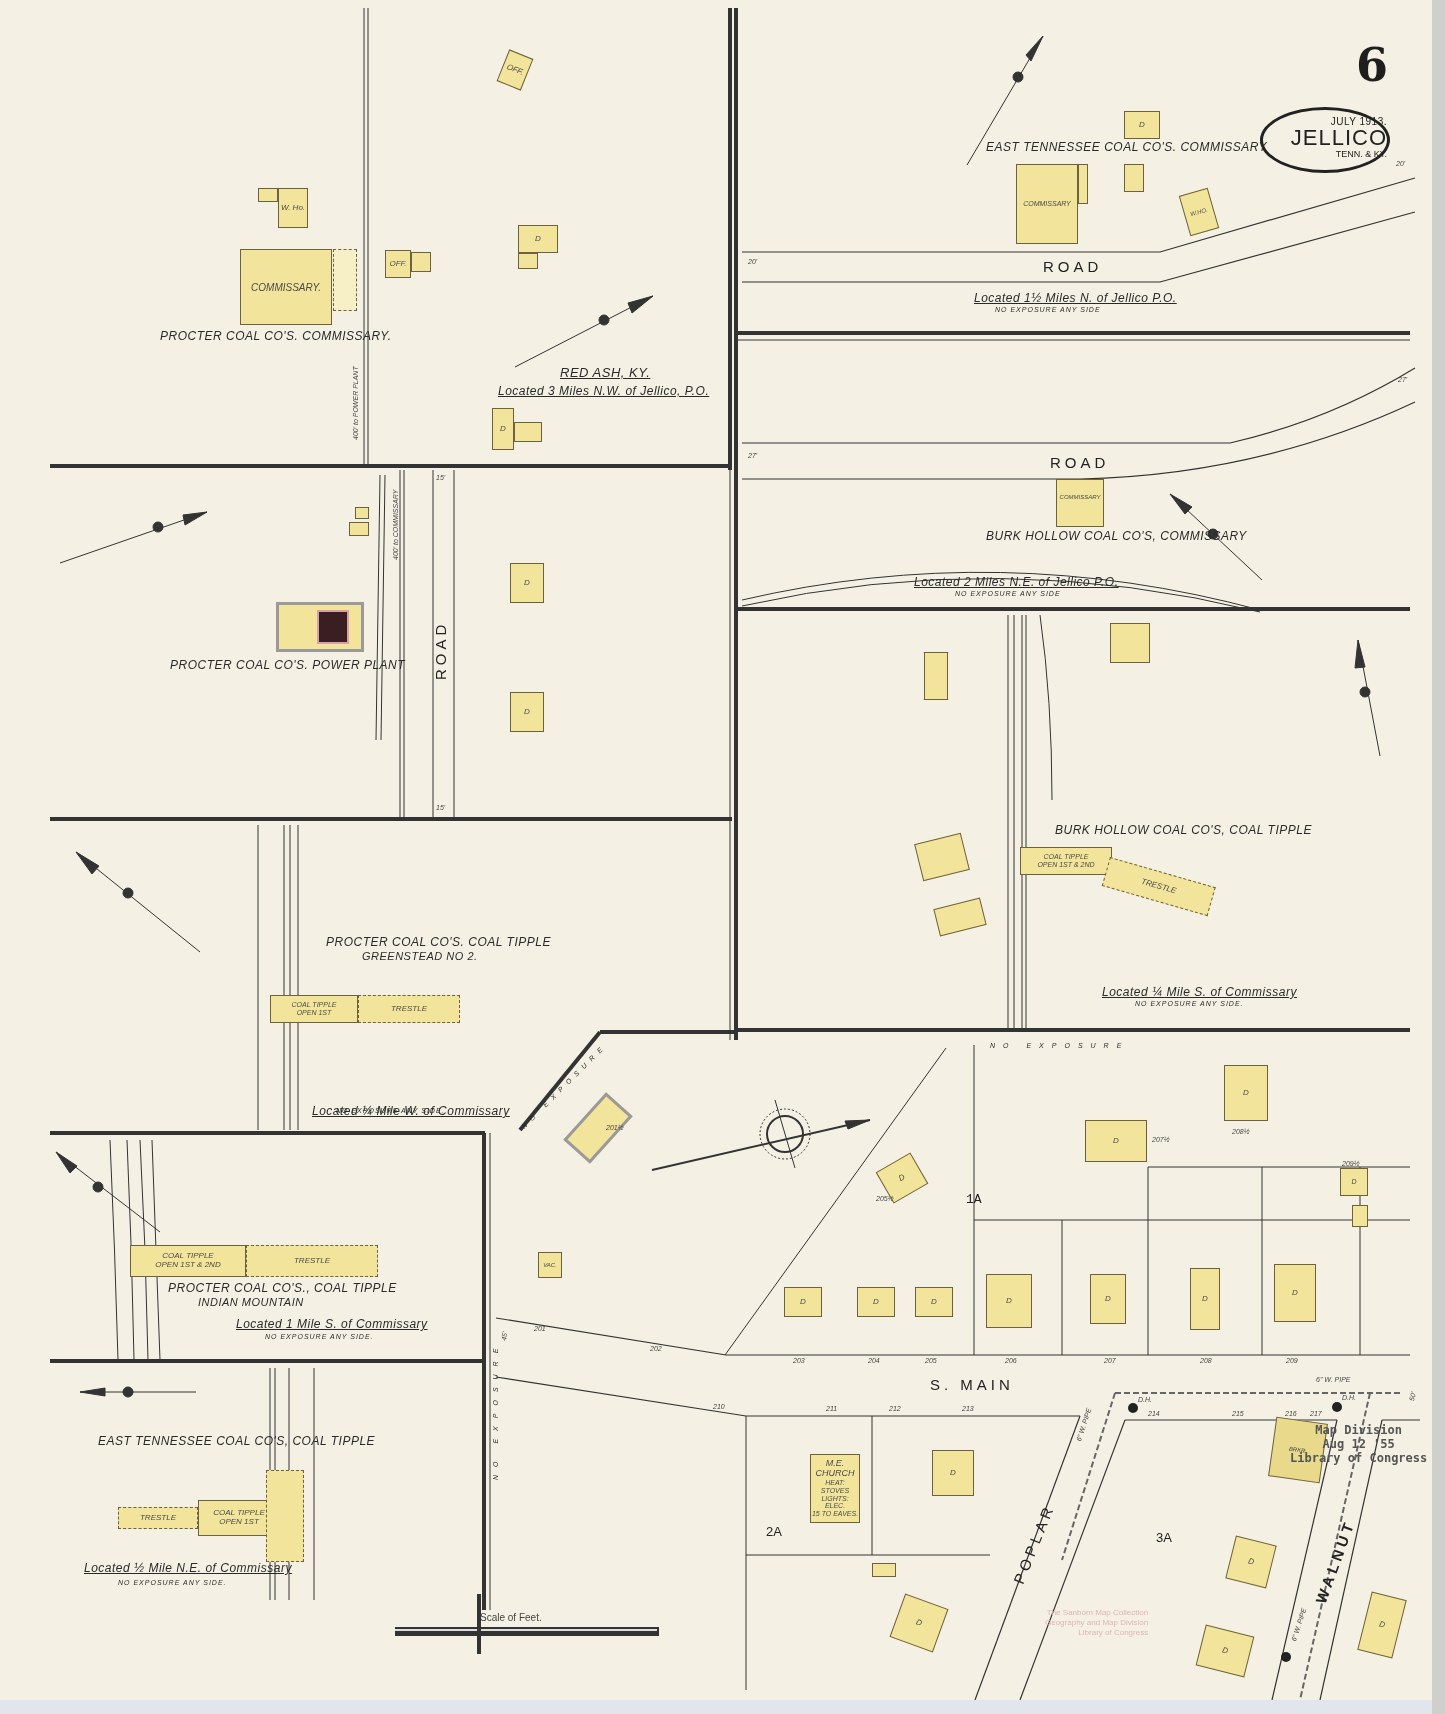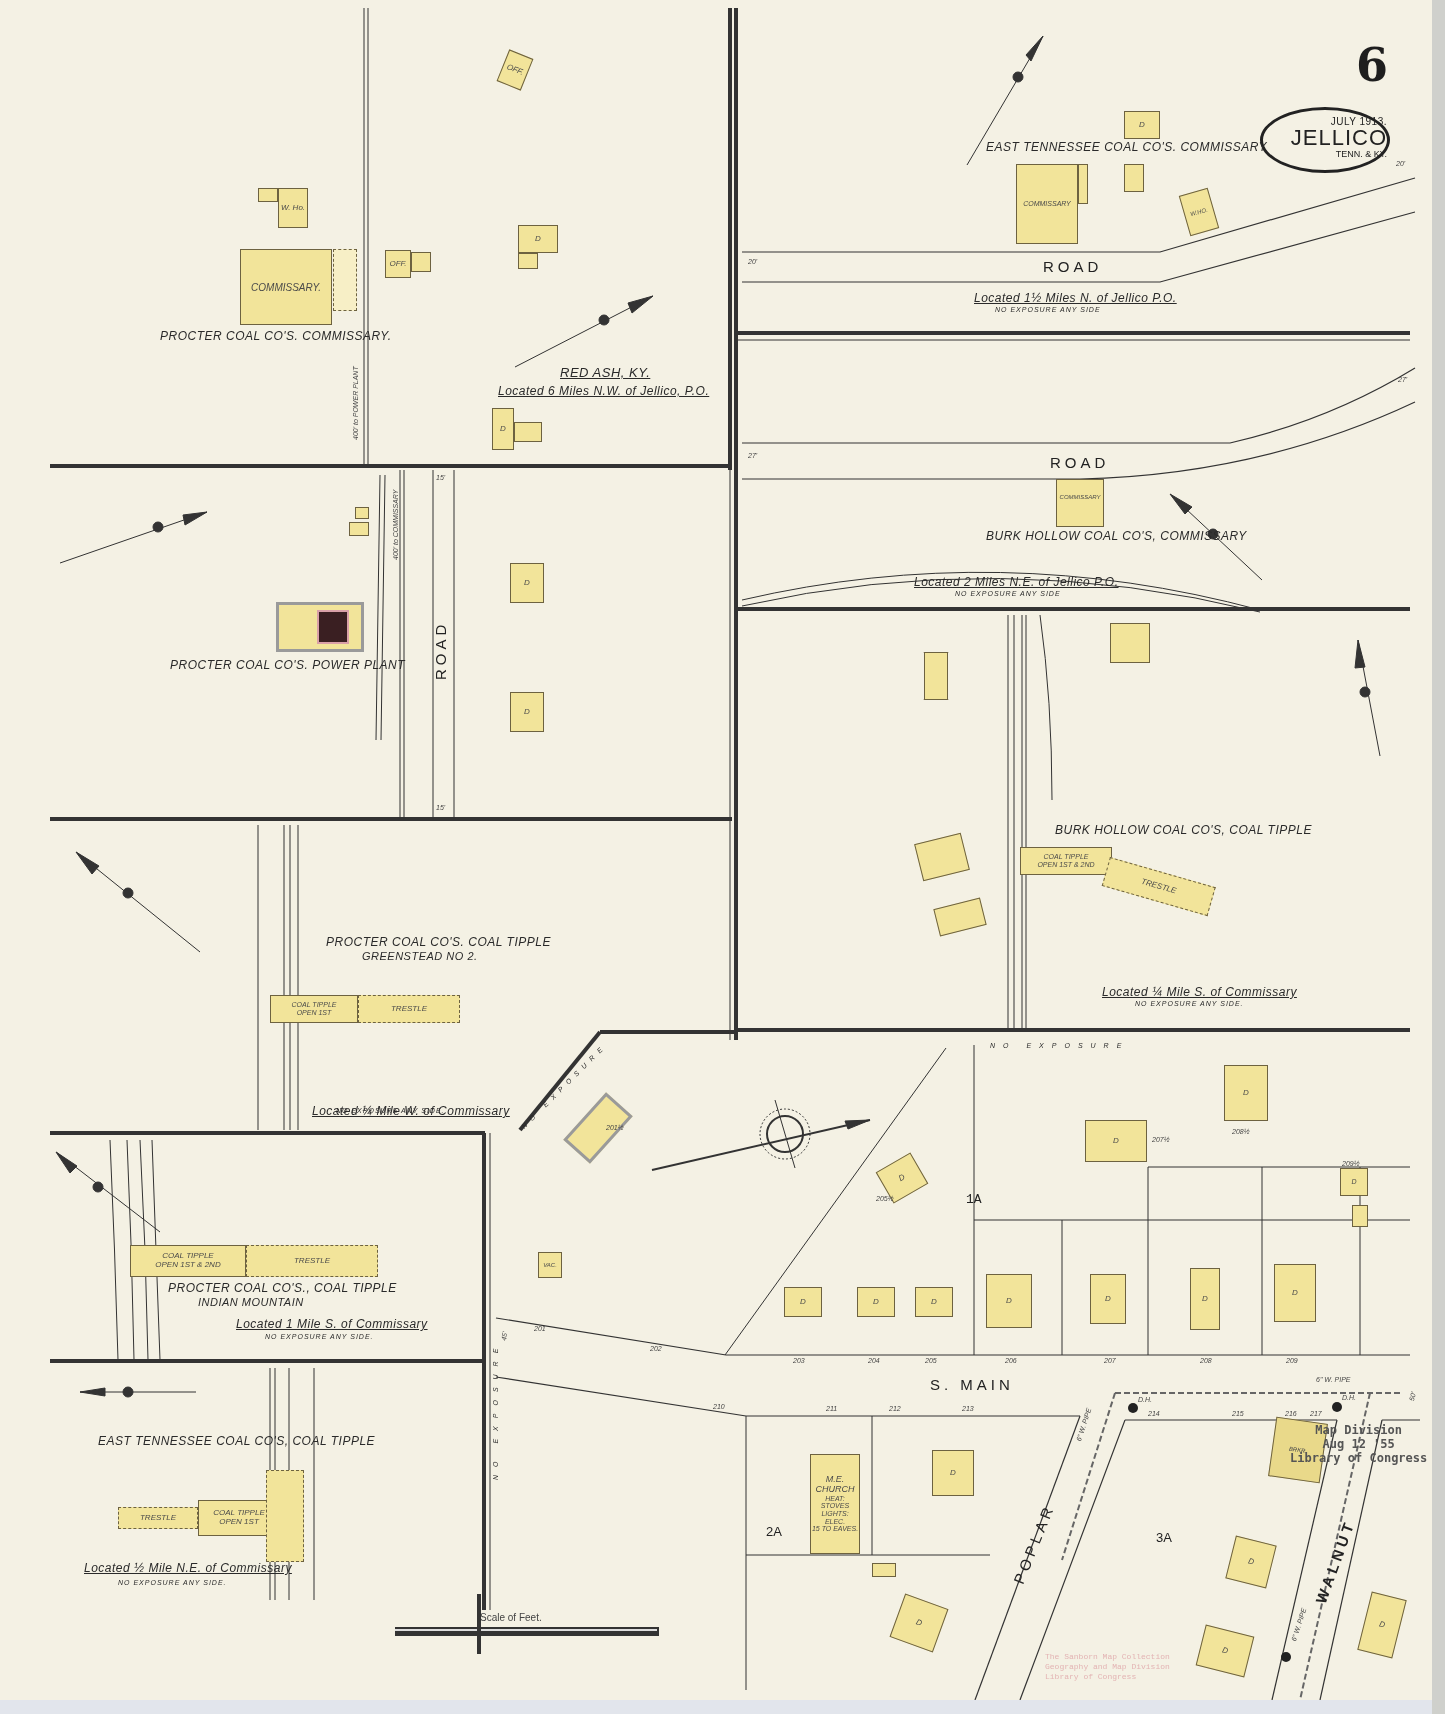--- a/index.html
+++ b/index.html
@@ -16,21 +16,21 @@
   .bldg { position:absolute; background:#f2e49a; border:1px solid #6d6240; box-sizing:border-box; font-size:8px; font-style:italic; color:#4a4a4a; display:flex; align-items:center; justify-content:center; text-align:center; line-height:1.1; }
   .dash { border-style:dashed; }
   .small { font-size:7px; position:absolute; font-style:italic; color:#444; white-space:nowrap; }
   .blocklbl { position:absolute; font-size:13px; color:#222; }
   #sheet-no { position:absolute; left:1356px; top:38px; font-family:"DejaVu Serif", serif; font-weight:bold; font-size:46px; color:#1e1e1e; }
   #cartouche { position:absolute; left:1260px; top:107px; width:124px; height:60px; border:3px solid #222; border-radius:50%; text-align:right; color:#222; }
   #cartouche .d { font-size:10px; margin-top:6px; letter-spacing:0.5px; }
   #cartouche .c { font-size:22px; letter-spacing:1px; line-height:22px; }
   #cartouche .s { font-size:9px; }
   .stamp { position:absolute; font-family:"DejaVu Sans Mono", monospace; font-size:12px; color:#555; font-weight:bold; white-space:nowrap; }
-  .pinkstamp { position:absolute; font-family:Liberation Mono, monospace; font-size:8px; color:#e3b4b4; text-align:left; line-height:10px;margin-top:44px; }
+  .pinkstamp { position:absolute; font-family:Liberation Sans, sans-serif; font-size:8px; color:#e3b4b4; text-align:right; line-height:10px; }
   .scale { position:absolute; left:395px; top:1612px; }
 </style>
 </head>
 <body>
 
 <div id="sheet">
   <svg width="1432" height="1700" viewBox="0 0 1432 1700">
 
     <g stroke="#333" fill="none">
       <line x1="736" y1="8" x2="736" y2="1040" stroke-width="4"></line>
@@ -176,21 +176,21 @@
   <div class="bldg dash" style="left:333px;top:249px;width:24px;height:62px;font-size:6px;background:#f7efc6;"></div>
   <div class="bldg" style="left:385px;top:250px;width:26px;height:28px;">OFF.</div>
   <div class="bldg" style="left:411px;top:252px;width:20px;height:20px;"></div>
   <div class="bldg" style="left:502px;top:53px;width:26px;height:34px;transform:rotate(22deg);">OFF.</div>
   <div class="bldg" style="left:518px;top:225px;width:40px;height:28px;">D</div>
   <div class="bldg" style="left:518px;top:253px;width:20px;height:16px;"></div>
   <div class="bldg" style="left:492px;top:408px;width:22px;height:42px;">D</div>
   <div class="bldg" style="left:514px;top:422px;width:28px;height:20px;"></div>
   <div class="lbl title" style="left:160px;top:329px;">PROCTER COAL CO'S. COMMISSARY.</div>
   <div class="lbl" style="left:560px;top:365px;font-size:13px;text-decoration:underline;text-transform:uppercase;">RED ASH, KY.</div>
-  <div class="lbl loc" style="left:498px;top:384px;">Located 6 Miles N.W. of Jellico, P.O.</div>
+  <div class="lbl loc" style="left:498px;top:384px;">Located 3 Miles N.W. of Jellico, P.O.</div>
   <div class="small" style="left:352px;top:300px;transform:rotate(-90deg);transform-origin:left top;top:440px;">400' to POWER PLANT</div>
 
   <div class="bldg" style="left:355px;top:507px;width:14px;height:12px;"></div>
   <div class="bldg" style="left:349px;top:522px;width:20px;height:14px;"></div>
   <div class="bldg" style="left:276px;top:602px;width:88px;height:50px;border:3px solid #9a9a9a;">
     <div style="width:28px;height:30px;background:#3a1f22;border:2px solid #d9a0a8;margin-left:26px;"></div>
   </div>
   <div class="bldg" style="left:510px;top:563px;width:34px;height:40px;">D</div>
   <div class="bldg" style="left:510px;top:692px;width:34px;height:40px;">D</div>
   <div class="lbl title" style="left:170px;top:658px;">PROCTER COAL CO'S. POWER PLANT</div>
@@ -282,21 +282,21 @@
   <div class="bldg" style="left:857px;top:1287px;width:38px;height:30px;">D</div>
   <div class="bldg" style="left:915px;top:1287px;width:38px;height:30px;">D</div>
   <div class="bldg" style="left:986px;top:1274px;width:46px;height:54px;">D</div>
   <div class="bldg" style="left:1090px;top:1274px;width:36px;height:50px;">D</div>
   <div class="bldg" style="left:1190px;top:1268px;width:30px;height:62px;">D</div>
   <div class="bldg" style="left:1274px;top:1264px;width:42px;height:58px;">D</div>
   <div class="bldg" style="left:1085px;top:1120px;width:62px;height:42px;">D</div>
   <div class="bldg" style="left:1224px;top:1065px;width:44px;height:56px;">D</div>
   <div class="bldg" style="left:1340px;top:1168px;width:28px;height:28px;font-size:7px;">D</div>
   <div class="bldg" style="left:1352px;top:1205px;width:16px;height:22px;"></div>
-  <div class="bldg" style="left:810px;top:1454px;width:50px;height:100px;font-size:7px;">
+  <div class="bldg" style="left:810px;top:1454px;width:50px;height:69px;font-size:7px;">
     <span><span style="font-size:9px;">M.E. CHURCH</span><br><span>HEAT: STOVES</span><br><span>LIGHTS: ELEC.</span><br><span>15 TO EAVES.</span></span>
   </div>
   <div class="bldg" style="left:932px;top:1450px;width:42px;height:46px;">D</div>
   <div class="bldg" style="left:872px;top:1563px;width:24px;height:14px;"></div>
   <div class="bldg" style="left:896px;top:1600px;width:46px;height:46px;transform:rotate(20deg);">D</div>
   <div class="bldg" style="left:1272px;top:1420px;width:52px;height:60px;transform:rotate(8deg);font-size:6px;background:#e9d98a;">BRKR.</div>
   <div class="bldg" style="left:1230px;top:1540px;width:42px;height:44px;transform:rotate(14deg);">D</div>
   <div class="bldg" style="left:1200px;top:1630px;width:50px;height:42px;transform:rotate(14deg);">D</div>
   <div class="bldg" style="left:1364px;top:1595px;width:36px;height:60px;transform:rotate(14deg);">D</div>
 

